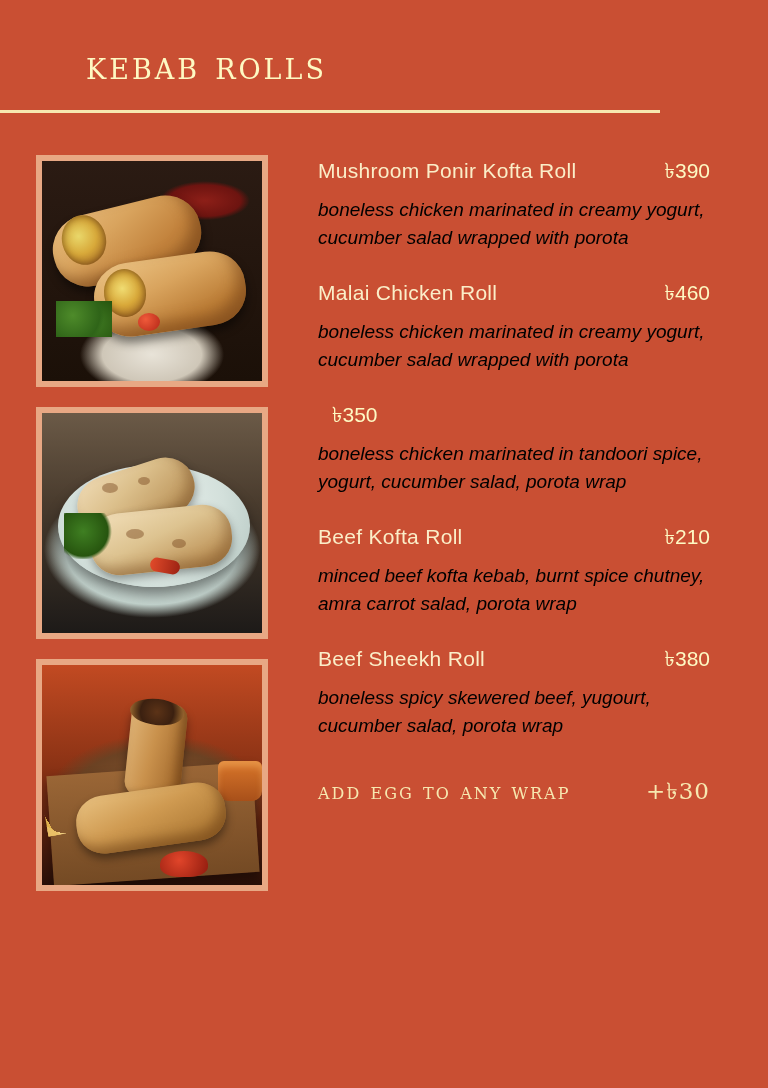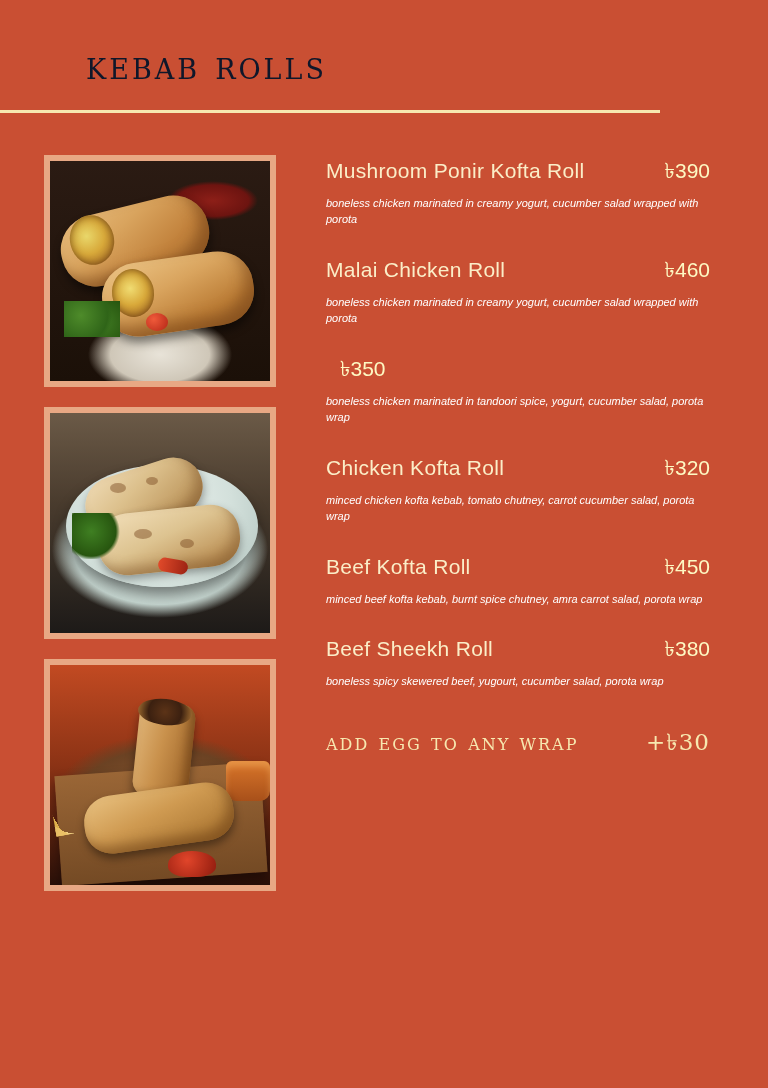--- a/index.html
+++ b/index.html
@@ -16,41 +16,41 @@
   }
 
   
   .header {
     padding: 44px 0 0 86px;
   }
   .menu-title {
     font-family: "DejaVu Serif", serif;
     font-size: 38px;
     letter-spacing: 3px;
-    color: #0f172a;
+    color: #fef9c3;
     font-weight: normal;
     margin: 0;
     font-variant: small-caps;
     text-transform: lowercase;
   }
   .menu-title::first-letter {
     font-size: 38px;
   }
   .title-rule {
     margin-top: 22px;
     margin-left: -86px;
     width: 660px;
     height: 3px;
     background: #f7e8b0;
   }
 
   
   .content {
     display: flex;
-    padding: 42px 0 0 16px;
+    padding: 42px 0 0 8px;
     box-sizing: border-box;
   }
   .photo-col {
     width: 300px;
     flex: 0 0 300px;
     padding-left: 28px;
     box-sizing: border-box;
   }
   .items-col {
     flex: 1 1 auto;
@@ -236,23 +236,23 @@
     font-weight: normal;
   }
   .item-price {
     font-size: 21px;
     color: #fef9c3;
     white-space: nowrap;
     padding-left: 14px;
   }
   .item-desc {
     margin-top: 6px;
-    font-size: 11px;
+    font-size: 19px;
     font-style: italic;
-    color: #ffffff;
+    color: #000000;
     line-height: 1.45;
     max-width: 390px;
   }
 
   
   .addon {
     display: flex;
     align-items: baseline;
     justify-content: space-between;
     margin-top: 34px;
@@ -341,32 +341,25 @@
       <div class="item-desc">boneless chicken marinated in creamy yogurt, cucumber salad wrapped with porota</div>
     </div>
 
     <div class="item">
       <div class="item-head">
         <span class="item-price">৳350</span>
       </div>
       <div class="item-desc">boneless chicken marinated in tandoori spice, yogurt, cucumber salad, porota wrap</div>
     </div>
 
-    <div class="item">
-      <div class="item-head">
-        <span class="item-name">Chicken Kofta Roll</span>
-        <span class="item-price">৳320</span>
-      </div>
-      <div class="item-desc">minced chicken kofta kebab, tomato chutney, carrot cucumber salad, porota wrap</div>
-    </div>
 
     <div class="item">
       <div class="item-head">
         <span class="item-name">Beef Kofta Roll</span>
-        <span class="item-price">৳450</span>
+        <span class="item-price">৳210</span>
       </div>
       <div class="item-desc">minced beef kofta kebab, burnt spice chutney, amra carrot salad, porota wrap</div>
     </div>
 
     <div class="item">
       <div class="item-head">
         <span class="item-name">Beef Sheekh Roll</span>
         <span class="item-price">৳380</span>
       </div>
       <div class="item-desc">boneless spicy skewered beef, yugourt, cucumber salad, porota wrap</div>

